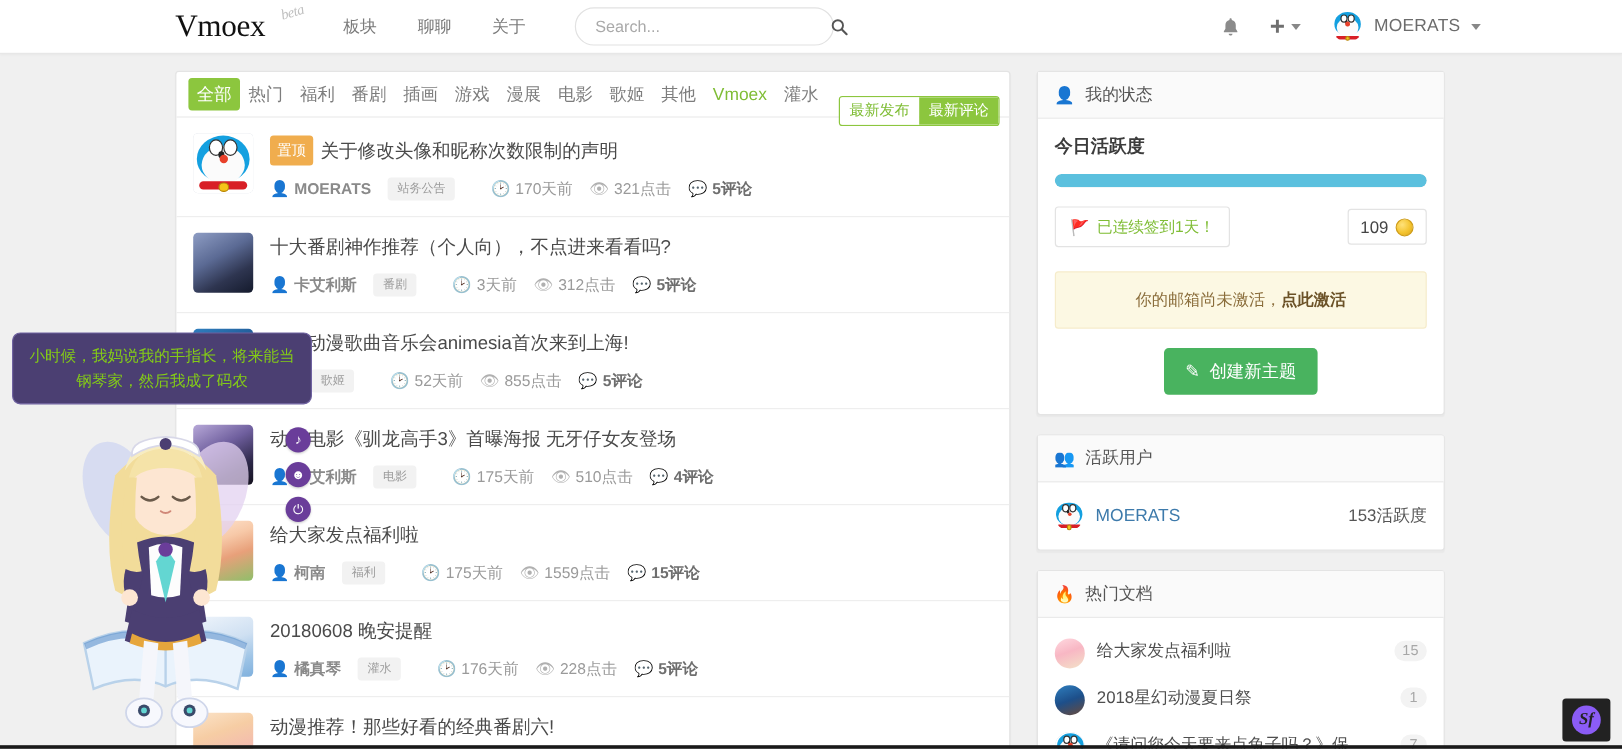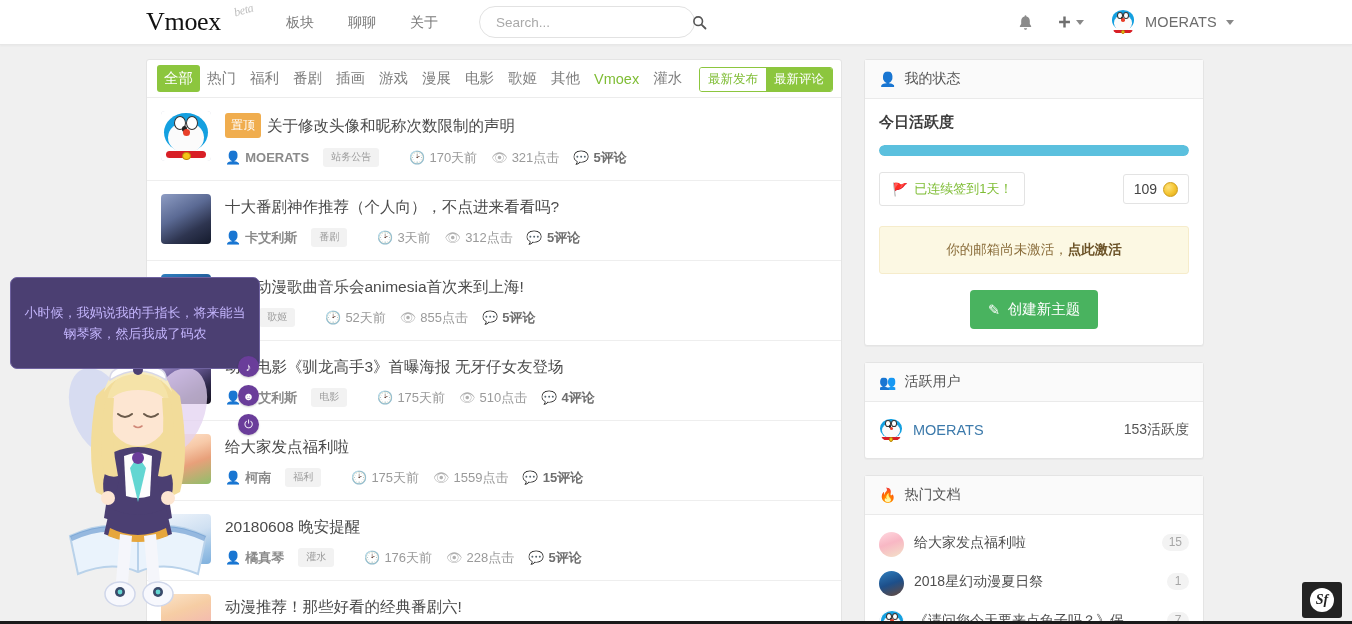--- a/index.html
+++ b/index.html
@@ -142,21 +142,21 @@
     text-decoration: none;
     padding: 4px 7px;
     border-radius: 3px;
     white-space: nowrap;
   }
   .tab.active { background: #8cc63e; color: #fff; }
   .tab.accent { color: #7fbd35; }
 
   .sortgroup {
     position: absolute;
-    right: 8px; top: 7px;
+    right: 8px; top: 20px;
     display: flex;
     border-radius: 3px;
     overflow: hidden;
     border: 1px solid #8cc63e;
   }
   .sortbtn {
     font-size: 12.5px;
     padding: 3px 8px 4px;
     background: #fff;
     color: #7fbd35;
@@ -322,24 +322,24 @@
   }
 
   
   .l2d-tip {
     position: absolute;
     left: 10px; top: 277px;
     width: 250px;
     background: #4b3f72;
     border: 1px solid #6f62a0;
     border-radius: 7px;
-    color: #c4b5fd;
+    color: #84cc16;
     font-size: 13px;
     line-height: 21px;
-    padding: 24px 12px;
+    padding: 8px 12px;
     text-align: center;
     z-index: 40;
   }
   .l2d-char {
     position: absolute;
     left: 52px; top: 340px;
     width: 170px; height: 284px;
     z-index: 39;
   }
   .l2d-tools {
@@ -364,21 +364,21 @@
     position: absolute;
     right: 10px; bottom: 6px;
     width: 40px; height: 36px;
     background: #222;
     border-radius: 3px;
     display: flex; align-items: center; justify-content: center;
     z-index: 60;
   }
   .sf-circle {
     width: 24px; height: 24px; border-radius: 50%;
-    background: #ffffff;
+    background: #8b5cf6;
     display: flex; align-items: center; justify-content: center;
     color: #222;
     font-family: "Liberation Serif", serif;
     font-style: italic;
     font-size: 14px;
     font-weight: bold;
   }
   .scroll-shadow { position:absolute; left:0; right:0; bottom:0; height:3px; background:#1a1a1a; z-index:55;}
 </style>
 </head>

